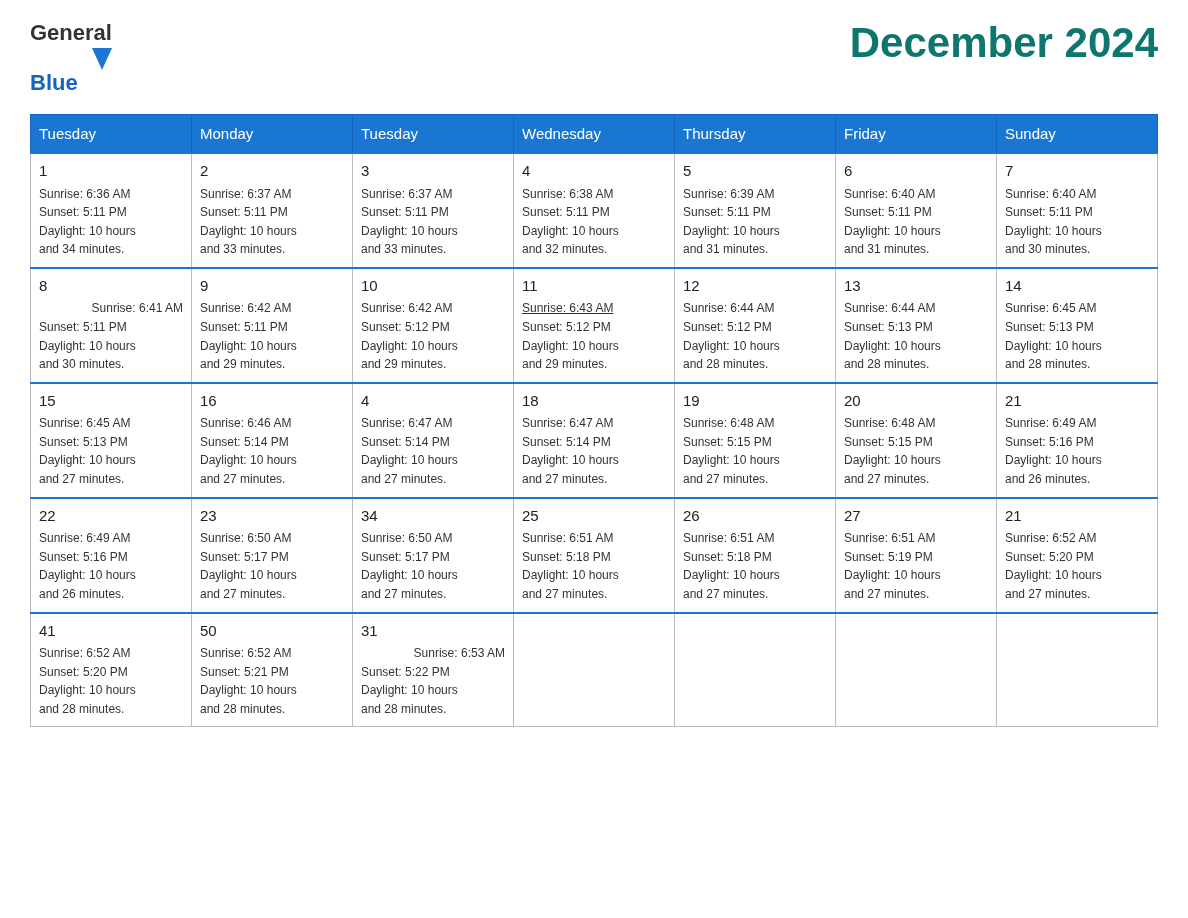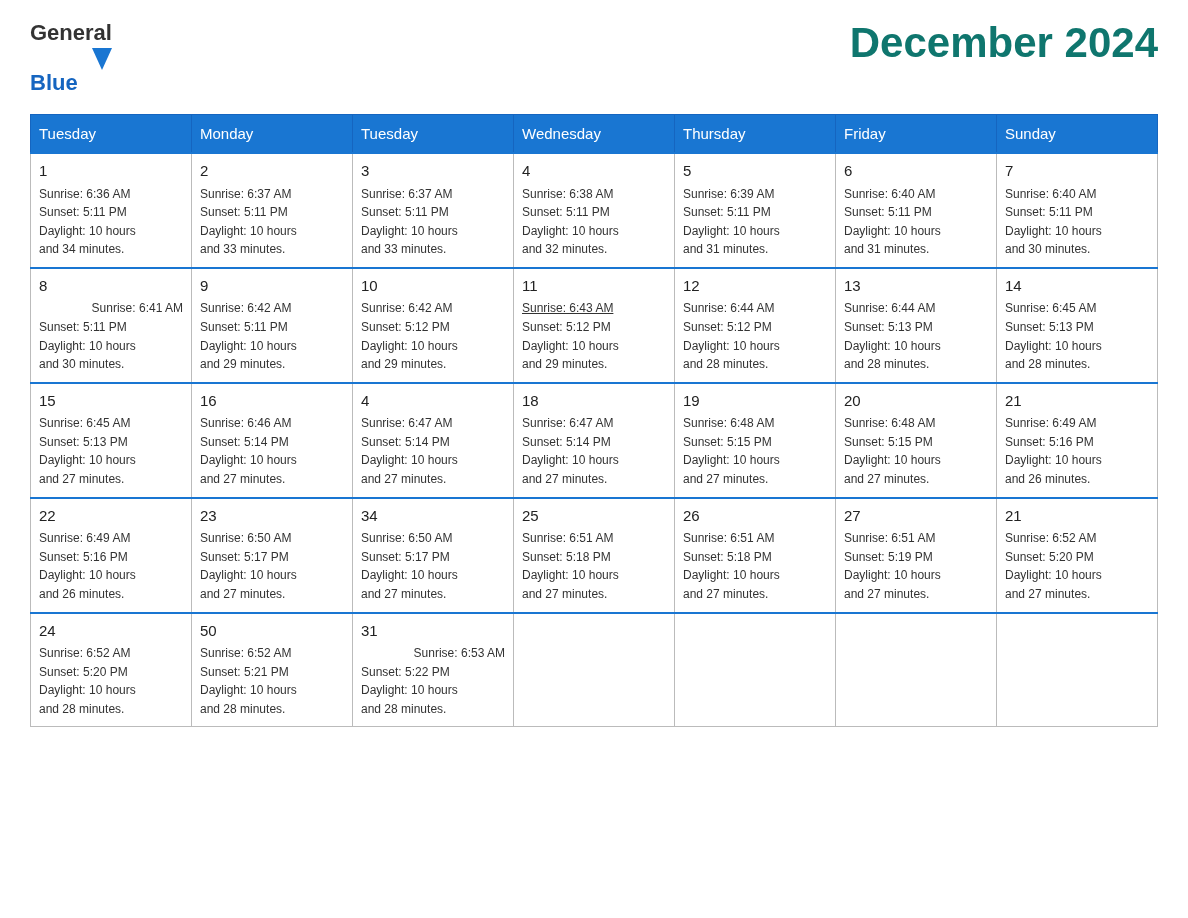--- a/index.html
+++ b/index.html
@@ -379,21 +379,21 @@
           <div class="day-info">
             <span style="display: block;">Sunrise: 6:52 AM</span>
             <span style="display: block;">Sunset: 5:20 PM</span>
             <span style="display: block;">Daylight: 10 hours</span>
             <span style="display: block;">and 27 minutes.</span>
           </div>
         </td>
       </tr>
       <tr>
         <td>
-          <span class="day-number">24</span>
+          <span class="day-number">41</span>
           <div class="day-info">
             <span style="display: block;">Sunrise: 6:52 AM</span>
             <span style="display: block;">Sunset: 5:20 PM</span>
             <span style="display: block;">Daylight: 10 hours</span>
             <span style="display: block;">and 28 minutes.</span>
           </div>
         </td>
         <td>
           <span class="day-number">50</span>
           <div class="day-info">

